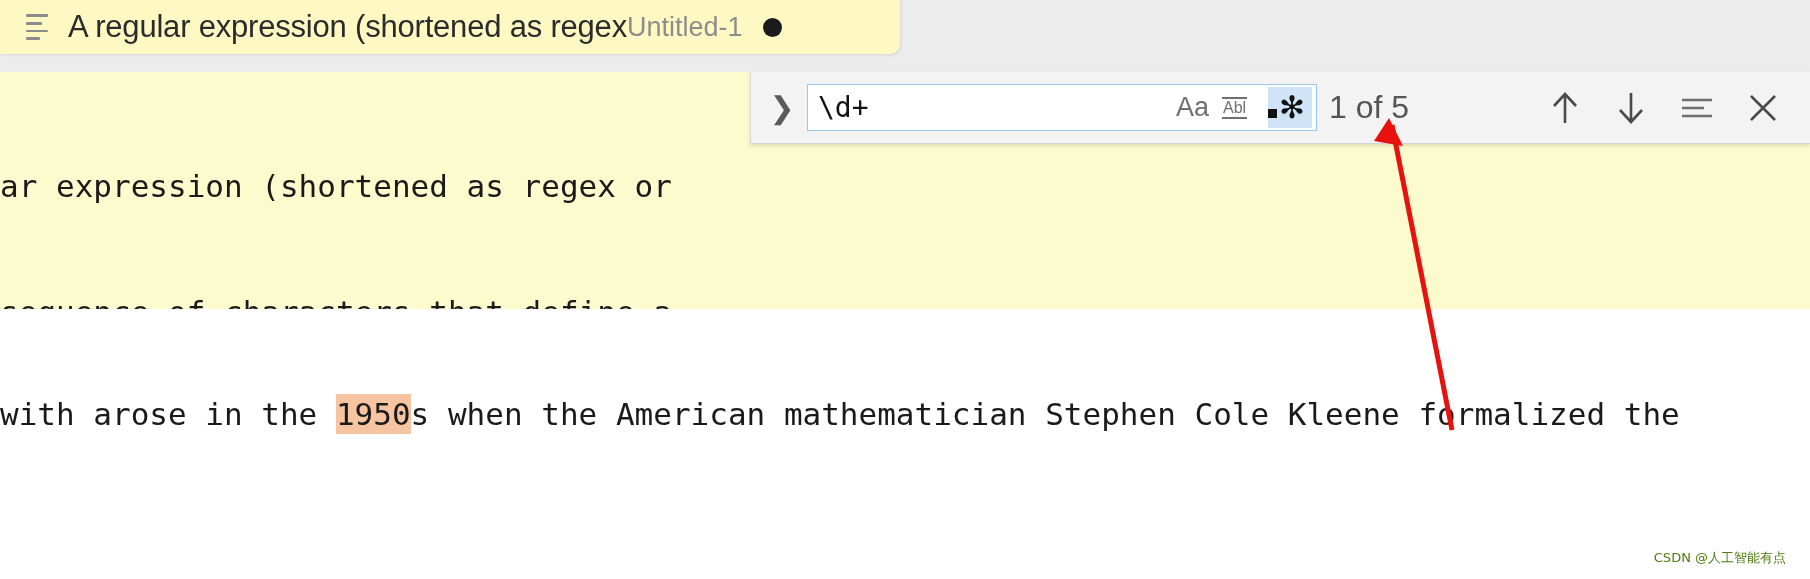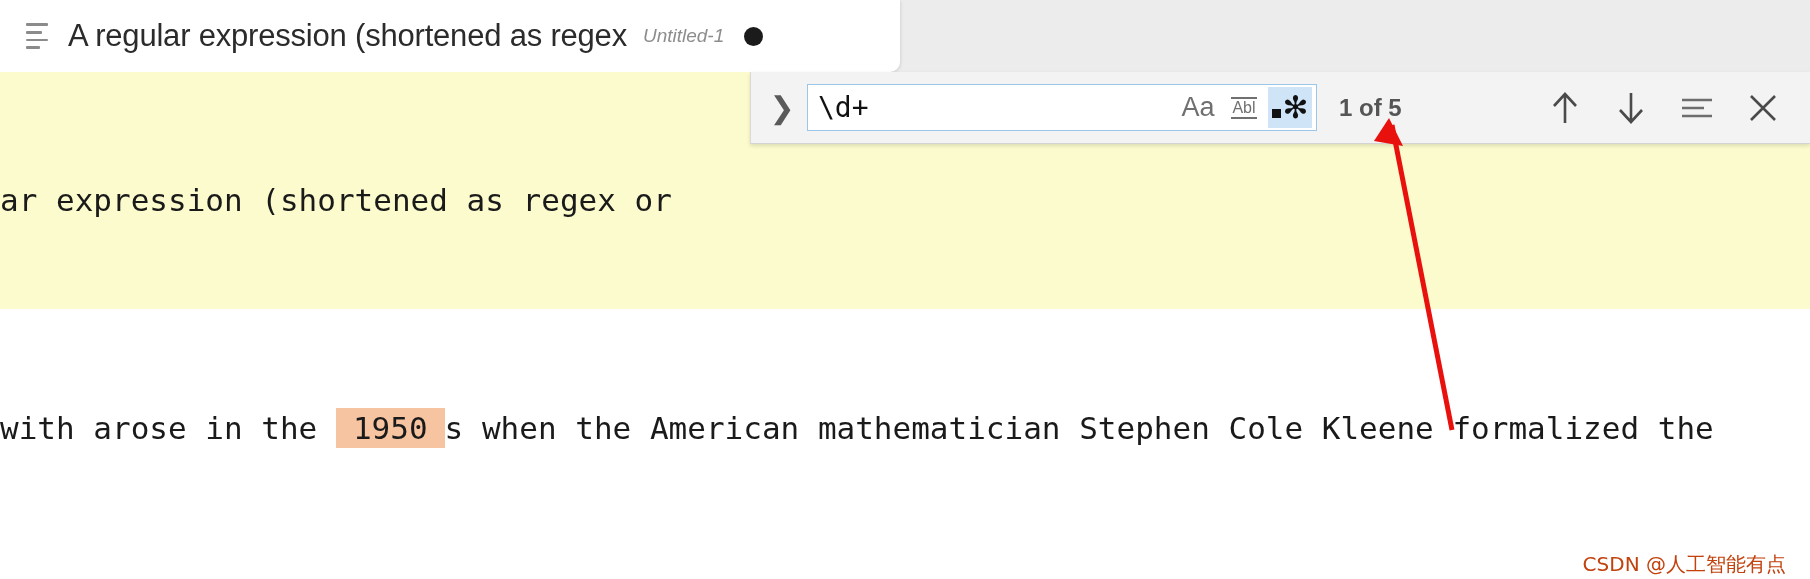--- a/index.html
+++ b/index.html
@@ -25,22 +25,22 @@
     position: absolute;
     left: 0; top: 0;
     width: 1810px;
     height: 72px;
     background: #ececec;
   }
   #tab {
     position: absolute;
     left: 0; top: 0;
     width: 900px;
-    height: 72px;
-    background: #ffffff;
+    height: 54px;
+    background: #fef9c3;
     border-bottom-right-radius: 10px;
     display: flex;
     align-items: center;
     padding-left: 26px;
     box-sizing: border-box;
     box-shadow: 1px 1px 3px rgba(0,0,0,0.10);
   }
   #doc-lines-icon {
     width: 26px;
     height: 26px;
@@ -62,25 +62,24 @@
   #doc-lines-icon i:nth-child(3) { width: 22px; }
   #doc-lines-icon i:nth-child(4) { width: 14px; }
 
   .tab-title {
     font-size: 31px;
     color: #2b2b2b;
     white-space: nowrap;
     letter-spacing: -0.2px;
   }
   .tab-filename {
-    font-size: 19px;
+    font-size: 27px;
     color: #8d8d8d;
-    margin-left: 16px;
+    margin-left: 0;
     white-space: nowrap;
-    font-style: italic;
   }
   #tab-dirty-dot {
     width: 19px;
     height: 19px;
     border-radius: 50%;
     background: #1b1b1b;
     margin-left: 20px;
     flex: 0 0 auto;
   }
 
@@ -107,24 +106,24 @@
     width: 1810px;
     background: #fbfbcd;
     padding: 9px 0 9px 0;
   }
   #para-2 {
     position: absolute;
     left: 0; top: 237px;
     width: 1810px;
     background: #ffffff;
   }
-  .line { display: block; height: 42px; margin-top: 14px; }
+  .line { display: block; height: 42px; }
   .hl {
     background: #f7c4a1;
-    padding: 2px 17px;
+    padding: 2px 0;
   }
 
   
   #find-bar {
     position: absolute;
     left: 750px;
     top: 72px;
     width: 1060px;
     height: 72px;
     background: #f3f3f3;
@@ -174,21 +173,21 @@
     align-items: center;
     gap: 2px;
     padding-right: 4px;
     flex: 0 0 auto;
   }
   .opt-btn {
     width: 44px;
     height: 41px;
     display: flex;
     align-items: center;
-    justify-content: center;
+    justify-content: flex-start;
     font-size: 27px;
     color: #707070;
     cursor: pointer;
     position: relative;
   }
   .opt-btn.active {
     background: #cfe4f7;
   }
   .opt-underline {
     border-bottom: 2px solid #707070;
@@ -206,25 +205,24 @@
   }
   .opt-regex .dot {
     width: 9px; height: 9px;
     background: #111;
     display: inline-block;
     align-self: flex-end;
     margin-right: 2px;
     margin-bottom: 5px;
   }
   #find-count {
-    font-size: 24px;
+    font-size: 32px;
     color: #555555;
-    margin-left: 22px;
+    margin-left: 12px;
     white-space: nowrap;
-    font-weight: bold;
   }
   #find-actions {
     margin-left: auto;
     display: flex;
     align-items: center;
     gap: 20px;
     padding-right: 24px;
   }
   .act-btn {
     width: 46px;
@@ -243,23 +241,23 @@
     left: 0; top: 0;
     width: 1810px;
     height: 579px;
     pointer-events: none;
   }
 
   
   #watermark {
     position: absolute;
     right: 24px;
-    bottom: 1px;
-    font-size: 20px;
-    color: #c2410c;
+    bottom: 12px;
+    font-size: 13px;
+    color: #4d7c0f;
     font-family: "DejaVu Sans", sans-serif;
     white-space: nowrap;
   }
 </style>
 </head>
 <body>
 
 <div id="window">
 
   <div id="tabstrip">

